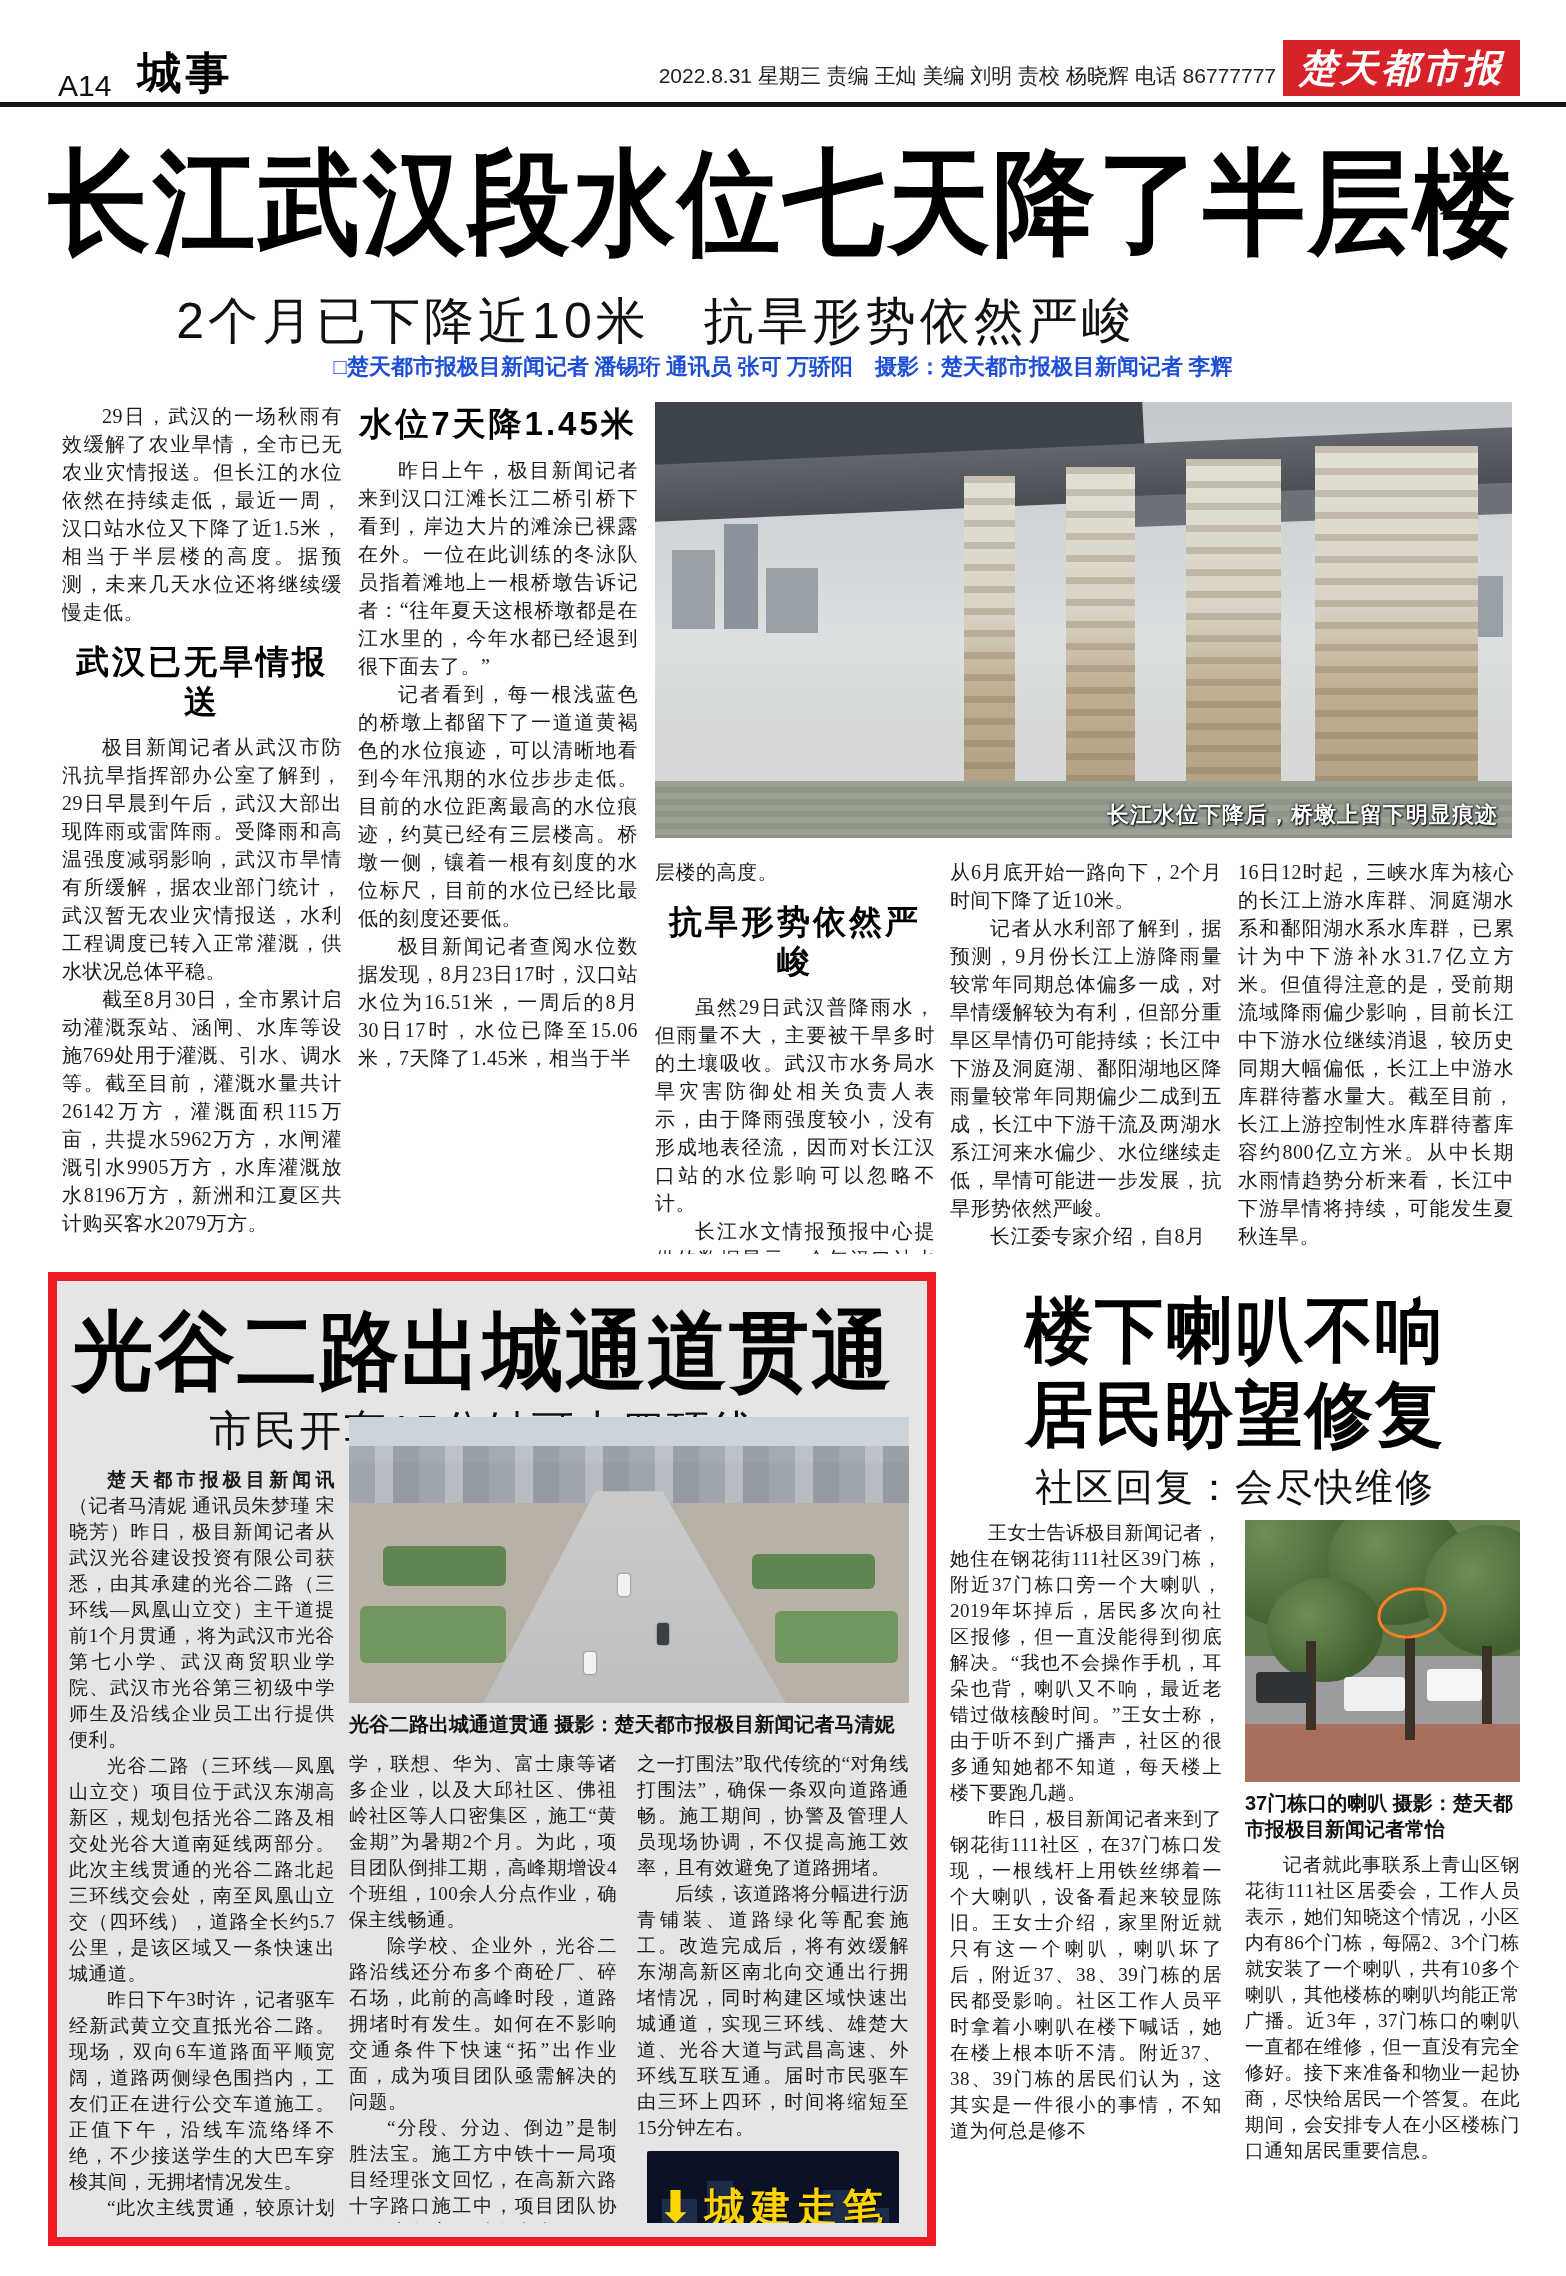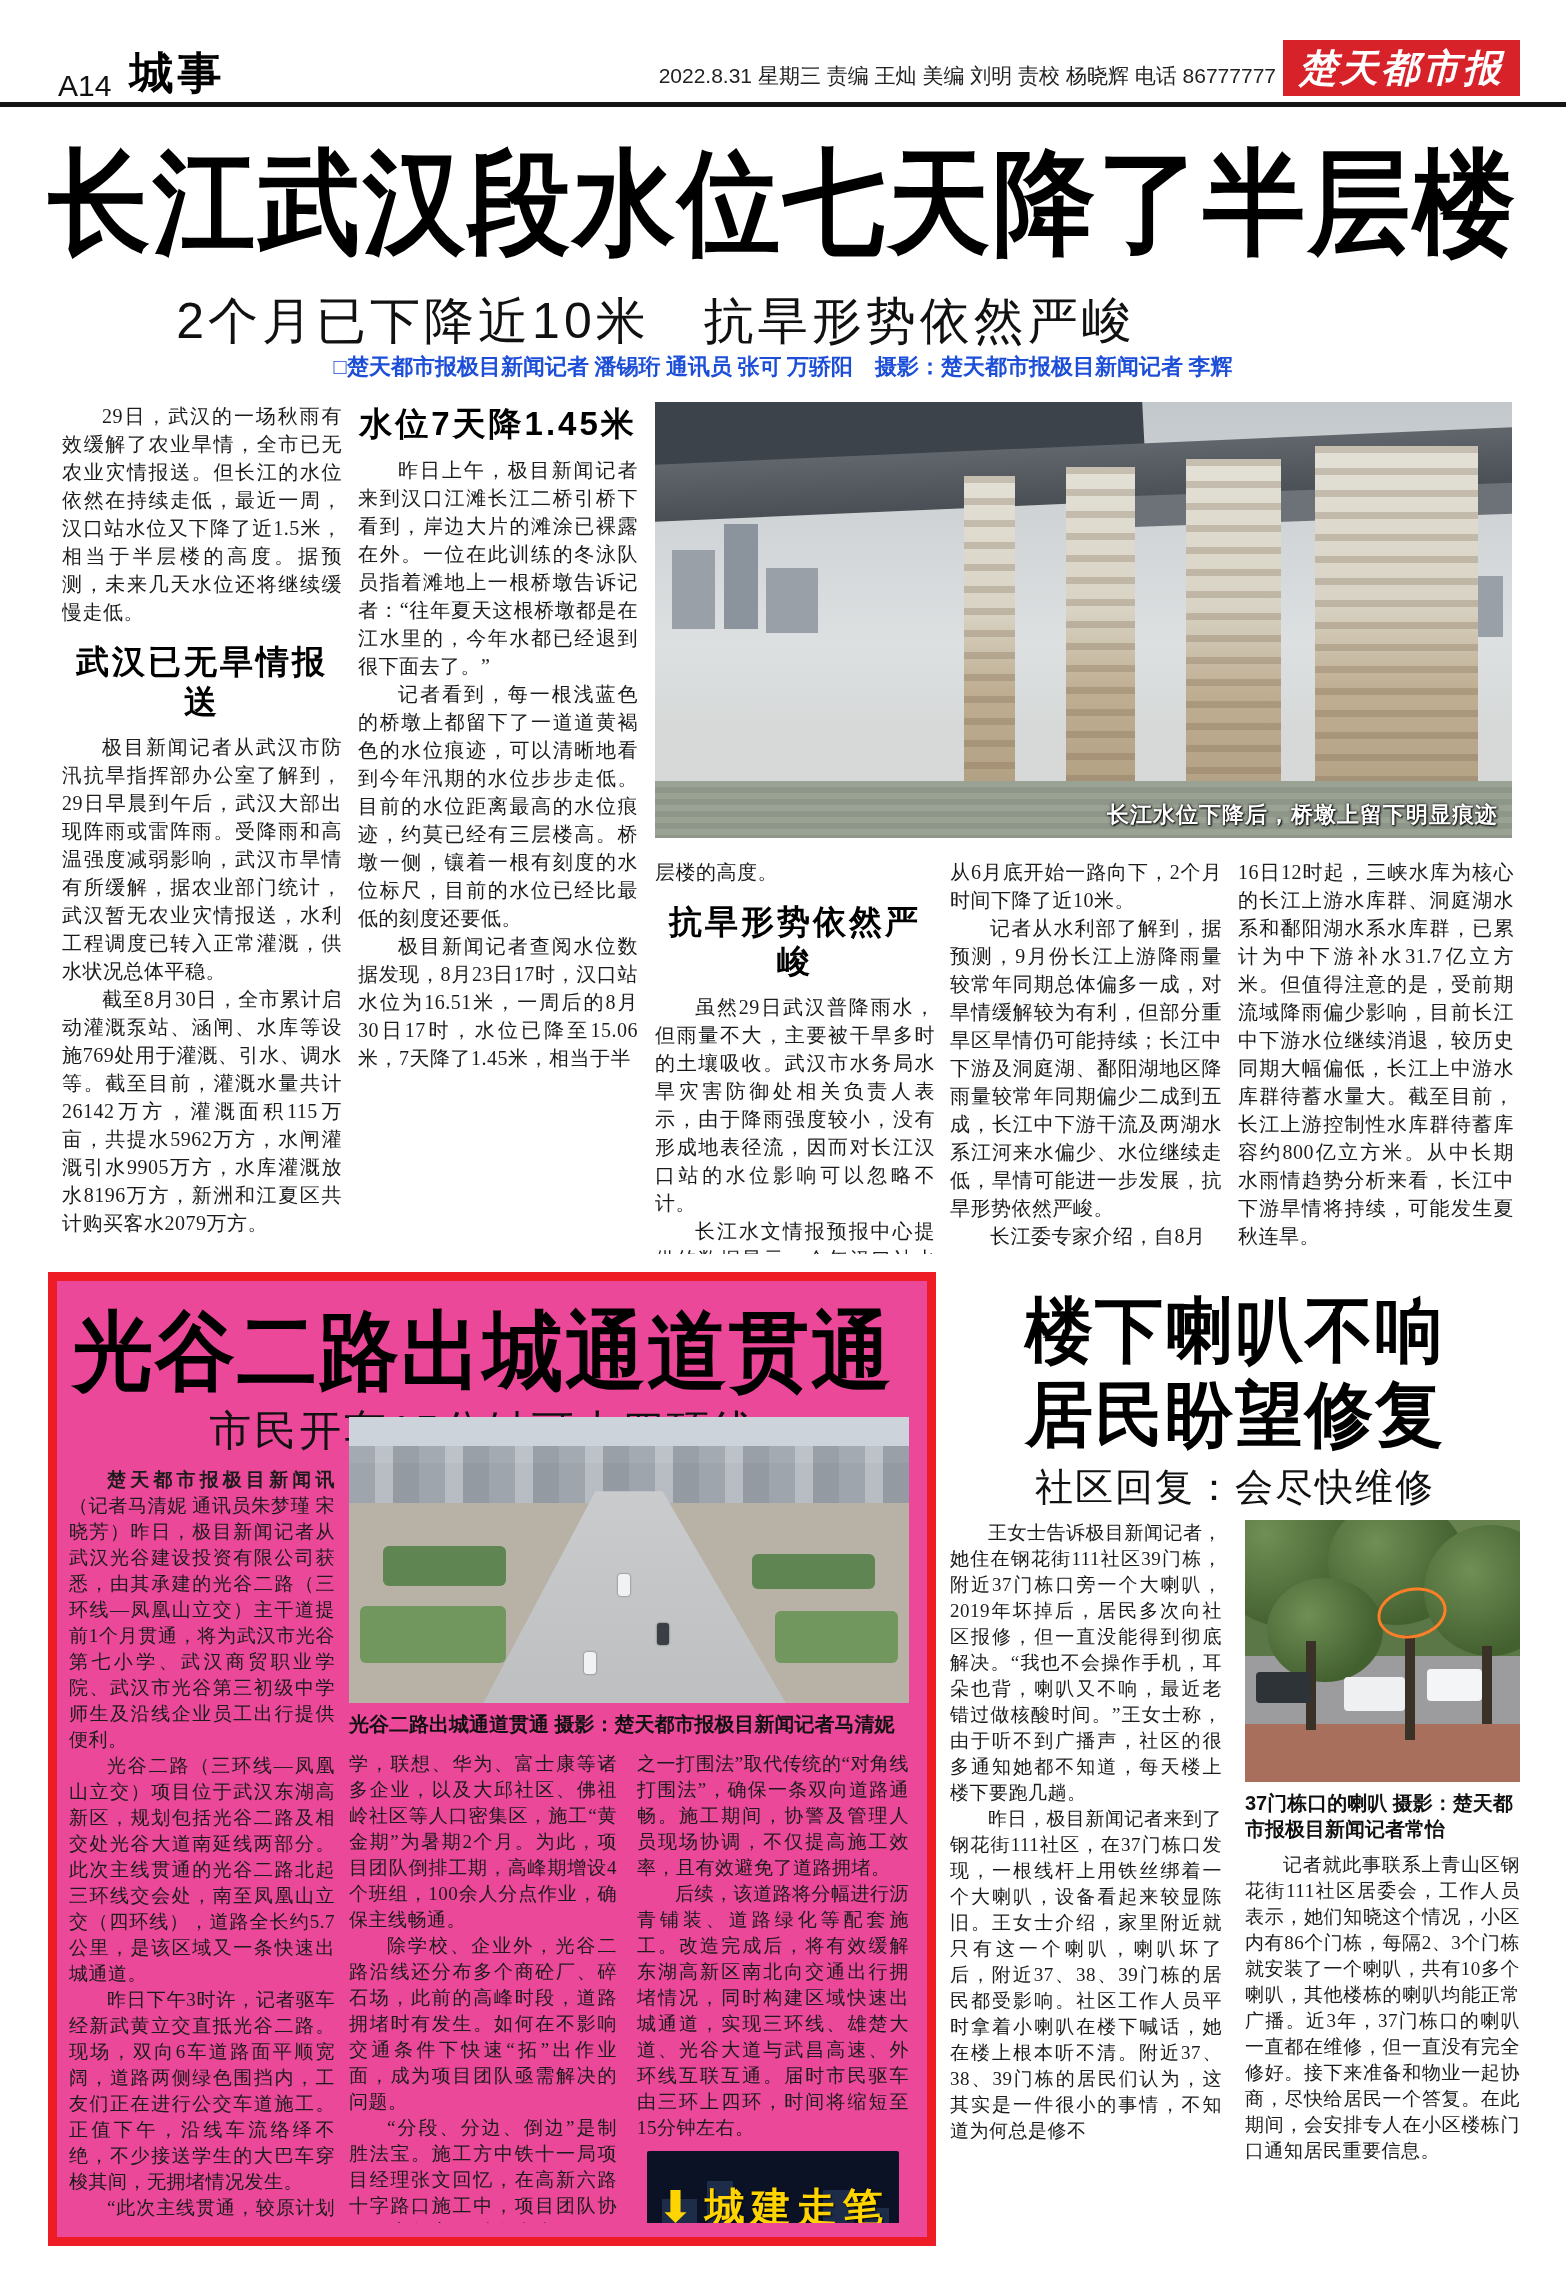--- a/index.html
+++ b/index.html
@@ -52,21 +52,21 @@
            background:linear-gradient(#c9cbcd,#bdbfc1);clip-path:polygon(44% 0,56% 0,78% 100%,24% 100%);}
   .rd-green{position:absolute;background:#55804a;border-radius:6px;opacity:.9;}
   .rd-car{position:absolute;width:12px;height:22px;background:#f2f2f2;border-radius:3px;box-shadow:0 0 2px #555;}
   
   .ph-street{background:linear-gradient(#68824f 0 8%,#5b7747 8% 52%,#9c9c9e 52% 78%,#a8705c 78% 100%);}
   .tree-blob{position:absolute;border-radius:50%;background:radial-gradient(circle at 35% 35%, #6f8f55, #43602f 70%);}
   .trunk{position:absolute;width:10px;background:#3b3227;}
   .st-car{position:absolute;border-radius:4px;}
   .oval{position:absolute;border:3px solid #ff7f27;border-radius:50%;transform:rotate(-12deg);background:transparent;}
   
-  .redbox{position:absolute;border:9px solid #ee1c25;background:#ec4899;}
+  .redbox{position:absolute;border:9px solid #ee1c25;background:#e5e5e5;}
   .road-title{font-family:"Liberation Sans",sans-serif;font-weight:900;font-size:80px;letter-spacing:2px;
               text-align:center;white-space:nowrap;transform:scaleY(1.08);transform-origin:top;color:#000;}
   .road-sub{font-family:"Liberation Sans",sans-serif;font-weight:400;font-size:42px;letter-spacing:3px;text-align:center;color:#111;}
   
   .badge{position:relative;margin:10px auto 0;width:252px;height:150px;overflow:hidden;border-radius:2px;
          background:linear-gradient(#0b1226 0 55%,#16233d 55% 80%,#0a1a12 80% 100%);}
   .badge-bldg{position:absolute;bottom:28%;background:#1d2c49;}
   .badge-row{position:absolute;left:0;right:0;top:34px;display:flex;align-items:center;justify-content:center;gap:10px;}
   .badge-arrow{color:#ffd400;font-size:44px;line-height:1;font-family:"DejaVu Sans",sans-serif;}
   .badge-text{color:#ffd400;font-family:"Liberation Sans",sans-serif;font-weight:900;font-size:40px;letter-spacing:6px;
@@ -75,21 +75,21 @@
   .spk-title{font-family:"Liberation Sans",sans-serif;font-weight:900;font-size:68px;line-height:1.18;letter-spacing:2px;
              text-align:center;transform:scaleY(1.05);transform-origin:top;color:#000;}
   .spk-sub{font-family:"Liberation Sans",sans-serif;font-weight:400;font-size:38px;letter-spacing:2px;text-align:center;color:#111;}
   b.lead{font-family:"Liberation Sans",sans-serif;font-weight:700;}
 </style>
 </head>
 <body>
 
 <div class="page">
 
-  <div class="abs" style="left:58px;top:44px;display:flex;align-items:flex-end;gap:18px;text-align:right;">
+  <div class="abs" style="left:58px;top:44px;display:flex;align-items:flex-end;gap:26px;text-align:right;">
     <span class="hdr-pageno">A14</span>
     <span class="hdr-section">城事</span>
   </div>
   <div class="abs hdr-info" style="right:290px;top:62px;">2022.8.31 星期三 责编 王灿 美编 刘明 责校 杨晓辉 电话 86777777</div>
   <div class="abs hdr-logo" style="left:1283px;top:40px;width:237px;height:56px;">楚天都市报</div>
   <div class="hdr-rule" style="top:102px;height:5px;"></div>
 
   <div class="abs main-title" style="left:0;top:128px;width:1566px;">长江武汉段水位七天降了半层楼</div>
   <div class="abs main-sub" style="left:0;top:288px;width:1312px;">2个月已下降近10米　抗旱形势依然严峻</div>
   <div class="abs byline" style="left:0;top:352px;width:1566px;">□楚天都市报极目新闻记者 潘锡珩 通讯员 张可 万骄阳　摄影：楚天都市报极目新闻记者 李辉</div>

